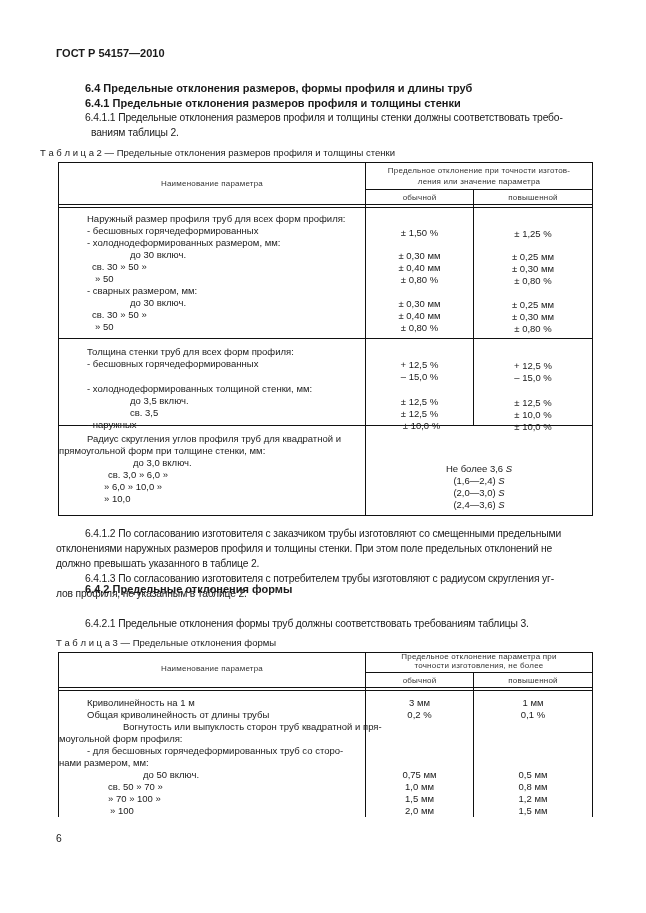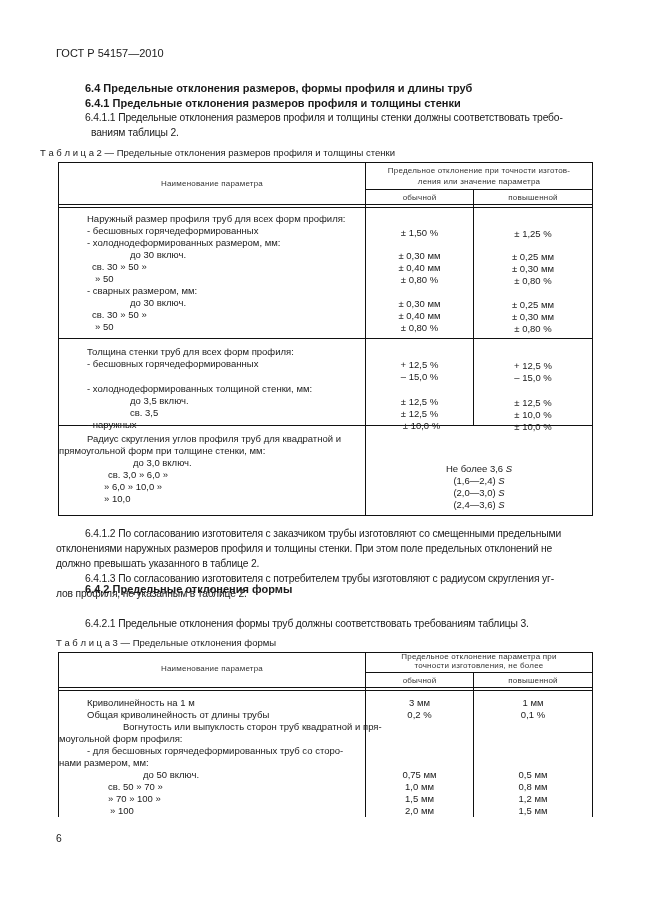--- a/index.html
+++ b/index.html
@@ -1,19 +1,19 @@
 <!DOCTYPE html>
 <html><head>
 <meta charset="utf-8">
 <style>
   html, body { margin: 0; padding: 0; background: #ffffff; }
   body { width: 646px; height: 913px; position: relative; overflow: hidden;
          font-family: "Liberation Sans", sans-serif; color: #1a1a1a; }
   .abs { position: absolute; white-space: nowrap; }
-  .hdr { font-weight: normal; font-size: 11px; }
+  .hdr { font-weight: bold; font-size: 11px; }
   .h2 { font-weight: bold; font-size: 11px; }
   .p  { font-size: 10.3px; letter-spacing: -0.15px; }
   .cap { font-size: 9.5px; }
   .th { font-size: 8px; color: #333; letter-spacing: 0.2px; }
   .td { font-size: 9.5px; line-height: 11.5px; }
   .line { position: absolute; background: #111; }
   .c { text-align: center; }
   i.s { font-style: italic; }
 </style>
 </head>

